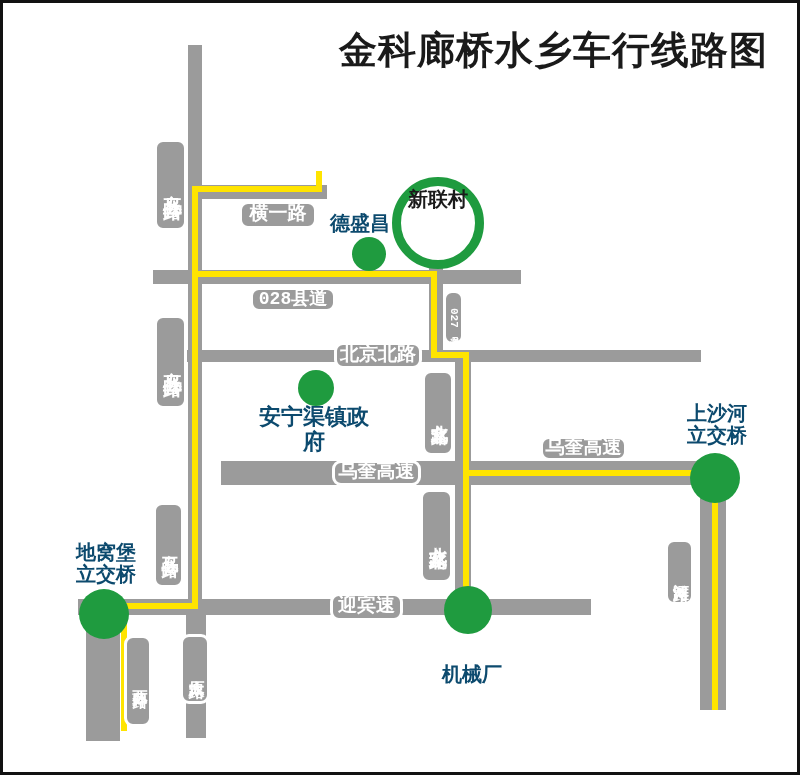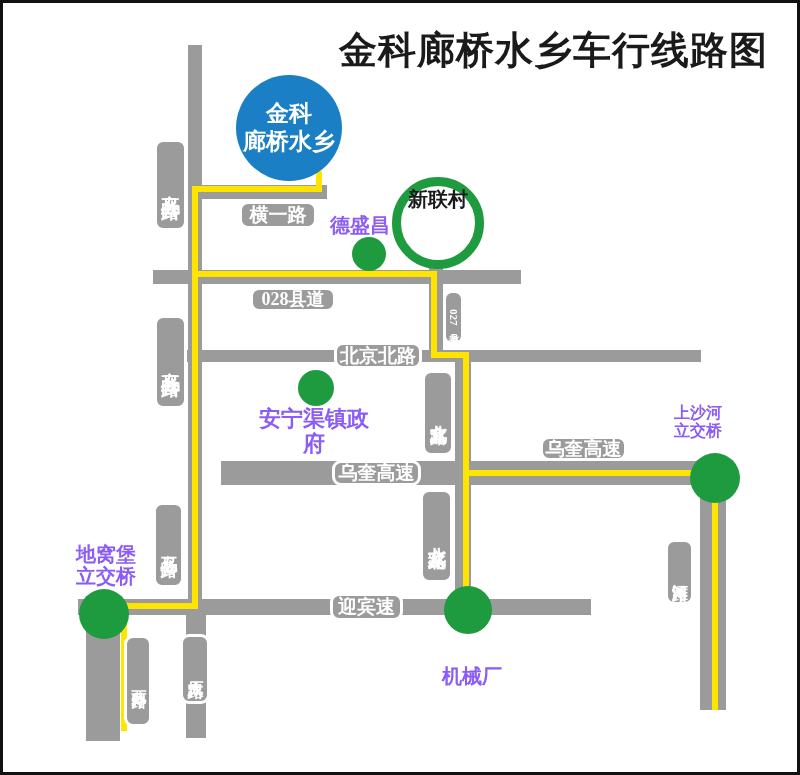--- a/index.html
+++ b/index.html
@@ -1,35 +1,35 @@
 <!DOCTYPE html>
 <html><head>
 <meta charset="utf-8">
 <style>
   html,body{margin:0;padding:0;background:#fff;}
   .map{
     position:relative;width:794px;height:769px;margin:0;
     border:3px solid #111;background:#fff;overflow:hidden;
-    font-family:Liberation Serif, serif;
+    font-family:Liberation Mono, monospace;
   }
   .title{
     position:absolute;left:336px;top:22px;width:460px;
     font-size:38px;font-weight:bold;color:#1a1a1a;letter-spacing:1px;white-space:nowrap;
   }
   .road{position:absolute;background:#9b9b9b;}
   .route{position:absolute;background:#ffe400;z-index:3;}
   .rlabel{
     position:absolute;background:#9b9b9b;color:#fff;font-weight:bold;
     border:3px solid #fff;border-radius:9px;z-index:5;
     display:flex;align-items:center;justify-content:center;text-align:center;
     box-sizing:border-box;line-height:1.05;
   }
   .rlabel.v{writing-mode:vertical-rl;letter-spacing:2px;}
   .place{
-    position:absolute;color:#8b5cf6;font-weight:bold;text-align:center;z-index:7;line-height:1.12;
+    position:absolute;color:#0c4a6e;font-weight:bold;text-align:center;z-index:7;line-height:1.12;
   }
   .dot{position:absolute;background:#1f9b3f;border-radius:50%;z-index:6;}
   .ring{
     position:absolute;left:389px;top:174px;width:92px;height:92px;border-radius:50%;
     background:#fff;border:9px solid #1f9b3f;box-sizing:border-box;z-index:6;
     display:flex;align-items:flex-start;justify-content:center;
     font-size:20px;font-weight:bold;color:#1a1a1a;
   }
   .hq{
     position:absolute;left:233px;top:72px;width:106px;height:106px;border-radius:50%;
@@ -86,31 +86,27 @@
 
   <div class="dot" style="left:349px;top:234px;width:34px;height:34px;"></div>
   <div class="dot" style="left:295px;top:367px;width:36px;height:36px;"></div>
   <div class="dot" style="left:687px;top:450px;width:50px;height:50px;"></div>
   <div class="dot" style="left:441px;top:583px;width:48px;height:48px;"></div>
   <div class="dot" style="left:76px;top:586px;width:50px;height:50px;"></div>
 
   <div class="place" style="left:325px;top:211px;width:64px;font-size:20px;">德盛昌</div>
   <div class="place" style="left:252px;top:404px;width:118px;font-size:22px;">安宁渠镇政府</div>
   <div class="place" style="left:436px;top:630px;width:66px;font-size:20px;margin-top:32px;">机械厂</div>
-  <div class="place" style="left:655px;top:401px;width:80px;font-size:16px;">
+  <div class="place" style="left:674px;top:401px;width:80px;font-size:20px;">
     <div>上沙河</div>
     <div>立交桥</div>
   </div>
   <div class="place" style="left:63px;top:540px;width:80px;font-size:20px;">
     <div>地窝堡</div>
     <div>立交桥</div>
   </div>
 
   <div class="ring">
     <span>新联村</span>
   </div>
 
-  <div class="hq">
-    <div>金科</div>
-    <div>廊桥水乡</div>
-  </div>
 
 </div>
 
 </body></html>

